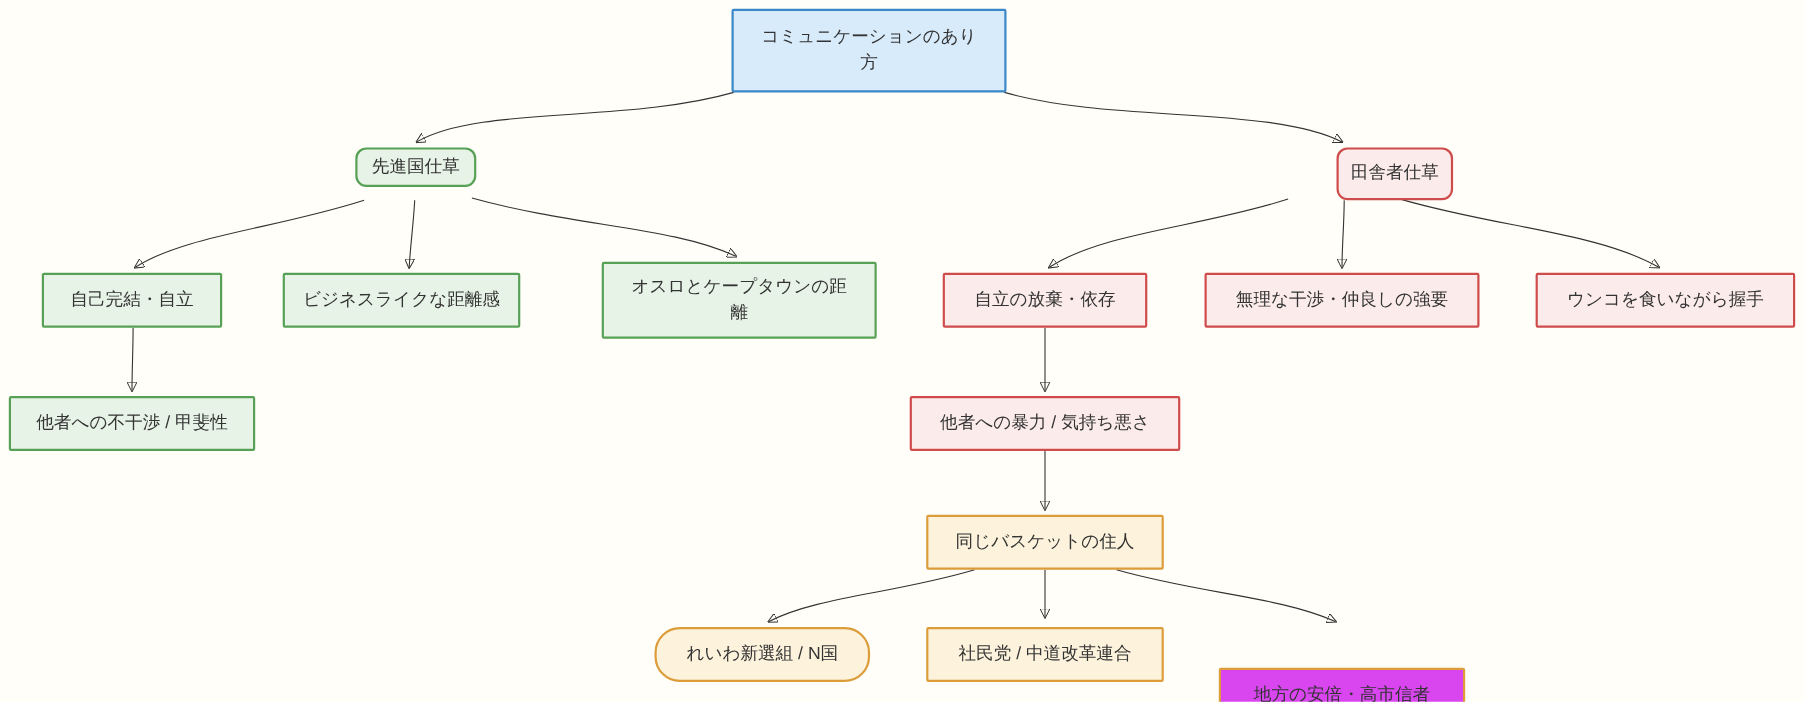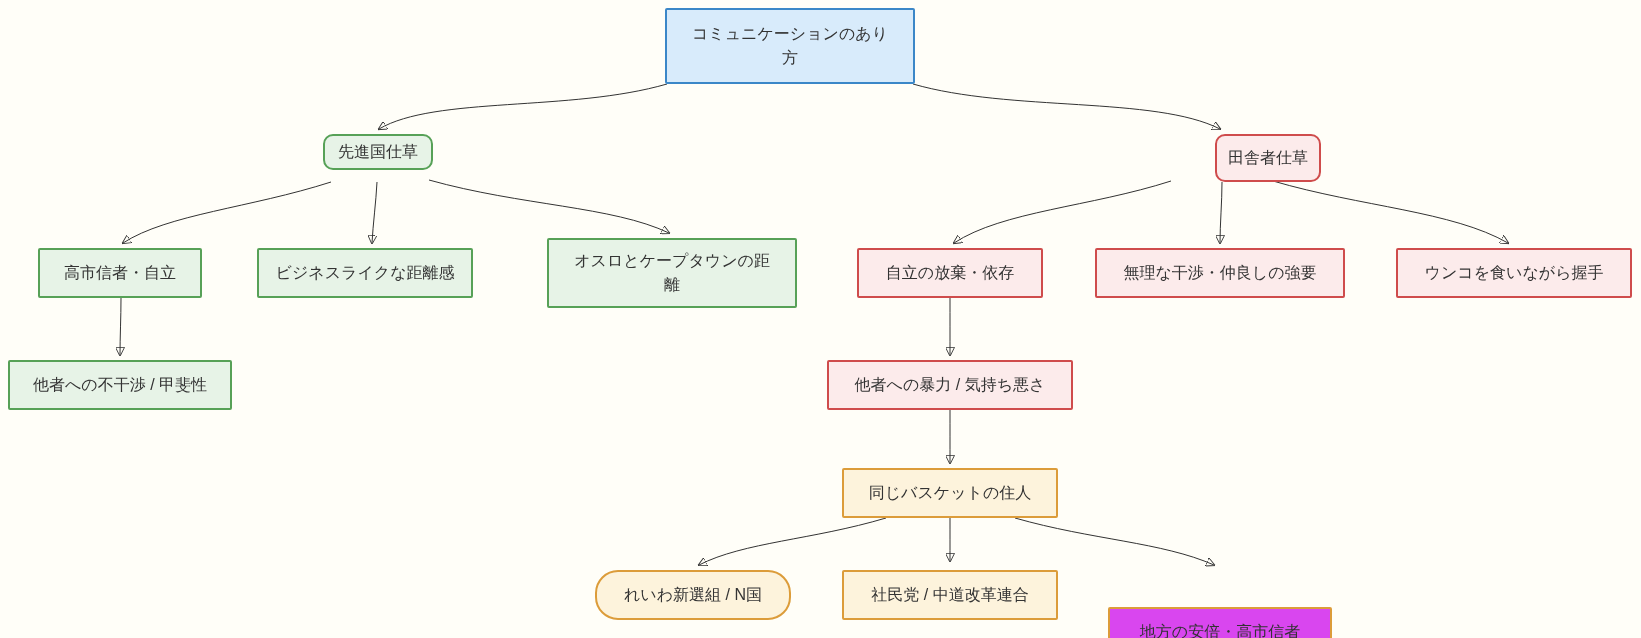--- a/index.html
+++ b/index.html
@@ -92,21 +92,21 @@
   </svg>
 
   <div class="node t-blue n-root" style="background: rgb(216, 235, 251); border-color: rgb(59, 135, 200); color: rgb(51, 51, 51);">
     <span>コミュニケーションのあり方</span>
   </div>
 
   <div class="node t-green rounded n-advanced" style="background: rgb(231, 243, 231); border-color: rgb(87, 161, 87); color: rgb(51, 51, 51);">
     <span>先進国仕草</span>
   </div>
   <div class="node t-green n-self" style="background: rgb(231, 243, 231); border-color: rgb(87, 161, 87); color: rgb(51, 51, 51);">
-    <span>高市信者・自立</span>
+    <span>自己完結・自立</span>
   </div>
   <div class="node t-green n-business" style="background: rgb(231, 243, 231); border-color: rgb(87, 161, 87); color: rgb(51, 51, 51);">
     <span>ビジネスライクな距離感</span>
   </div>
   <div class="node t-green n-oslo" style="background: rgb(231, 243, 231); border-color: rgb(87, 161, 87); color: rgb(51, 51, 51);">
     <span>オスロとケープタウンの距離</span>
   </div>
   <div class="node t-green n-noninterf" style="background: rgb(231, 243, 231); border-color: rgb(87, 161, 87); color: rgb(51, 51, 51);">
     <span>他者への不干渉 / 甲斐性</span>
   </div>

